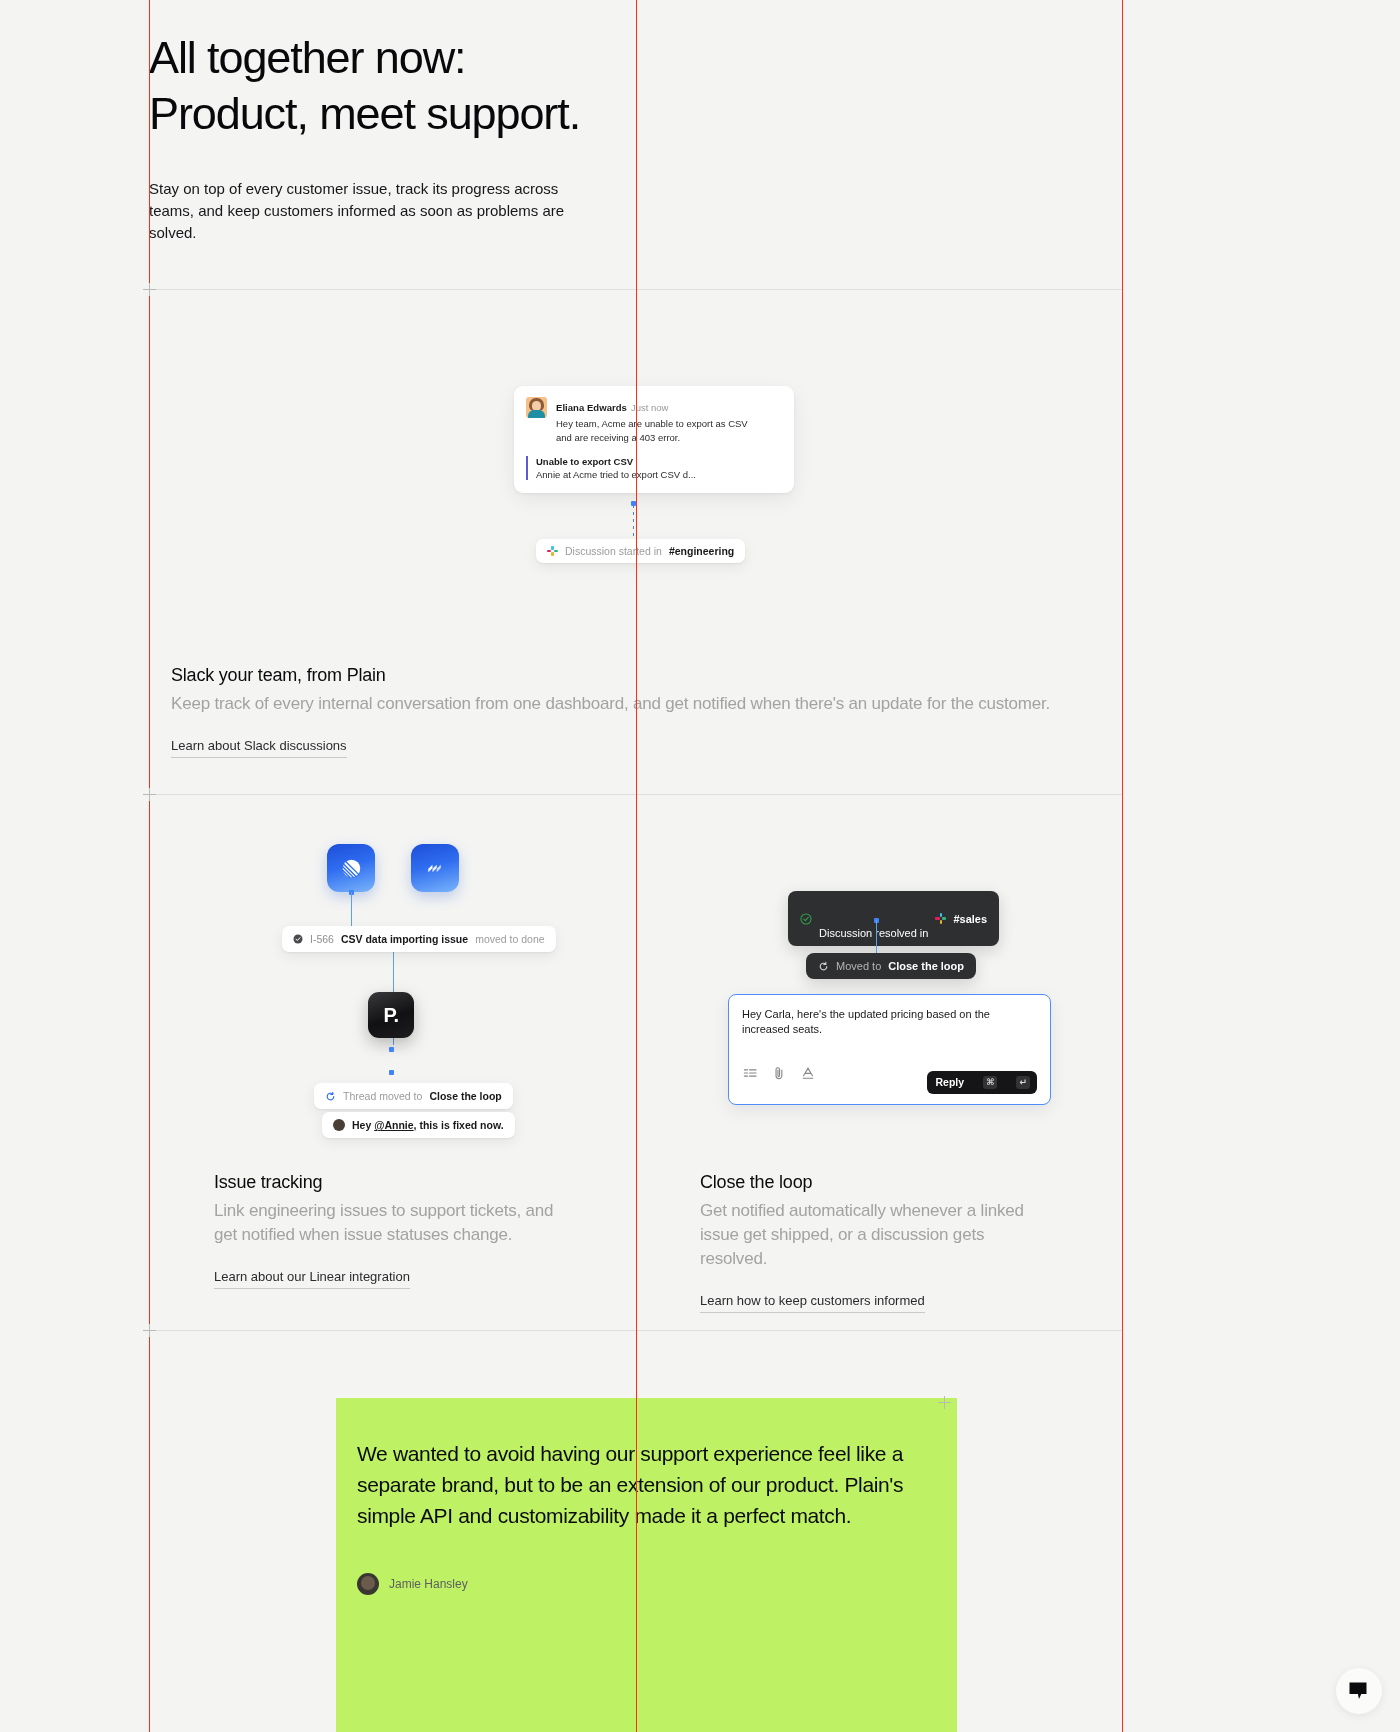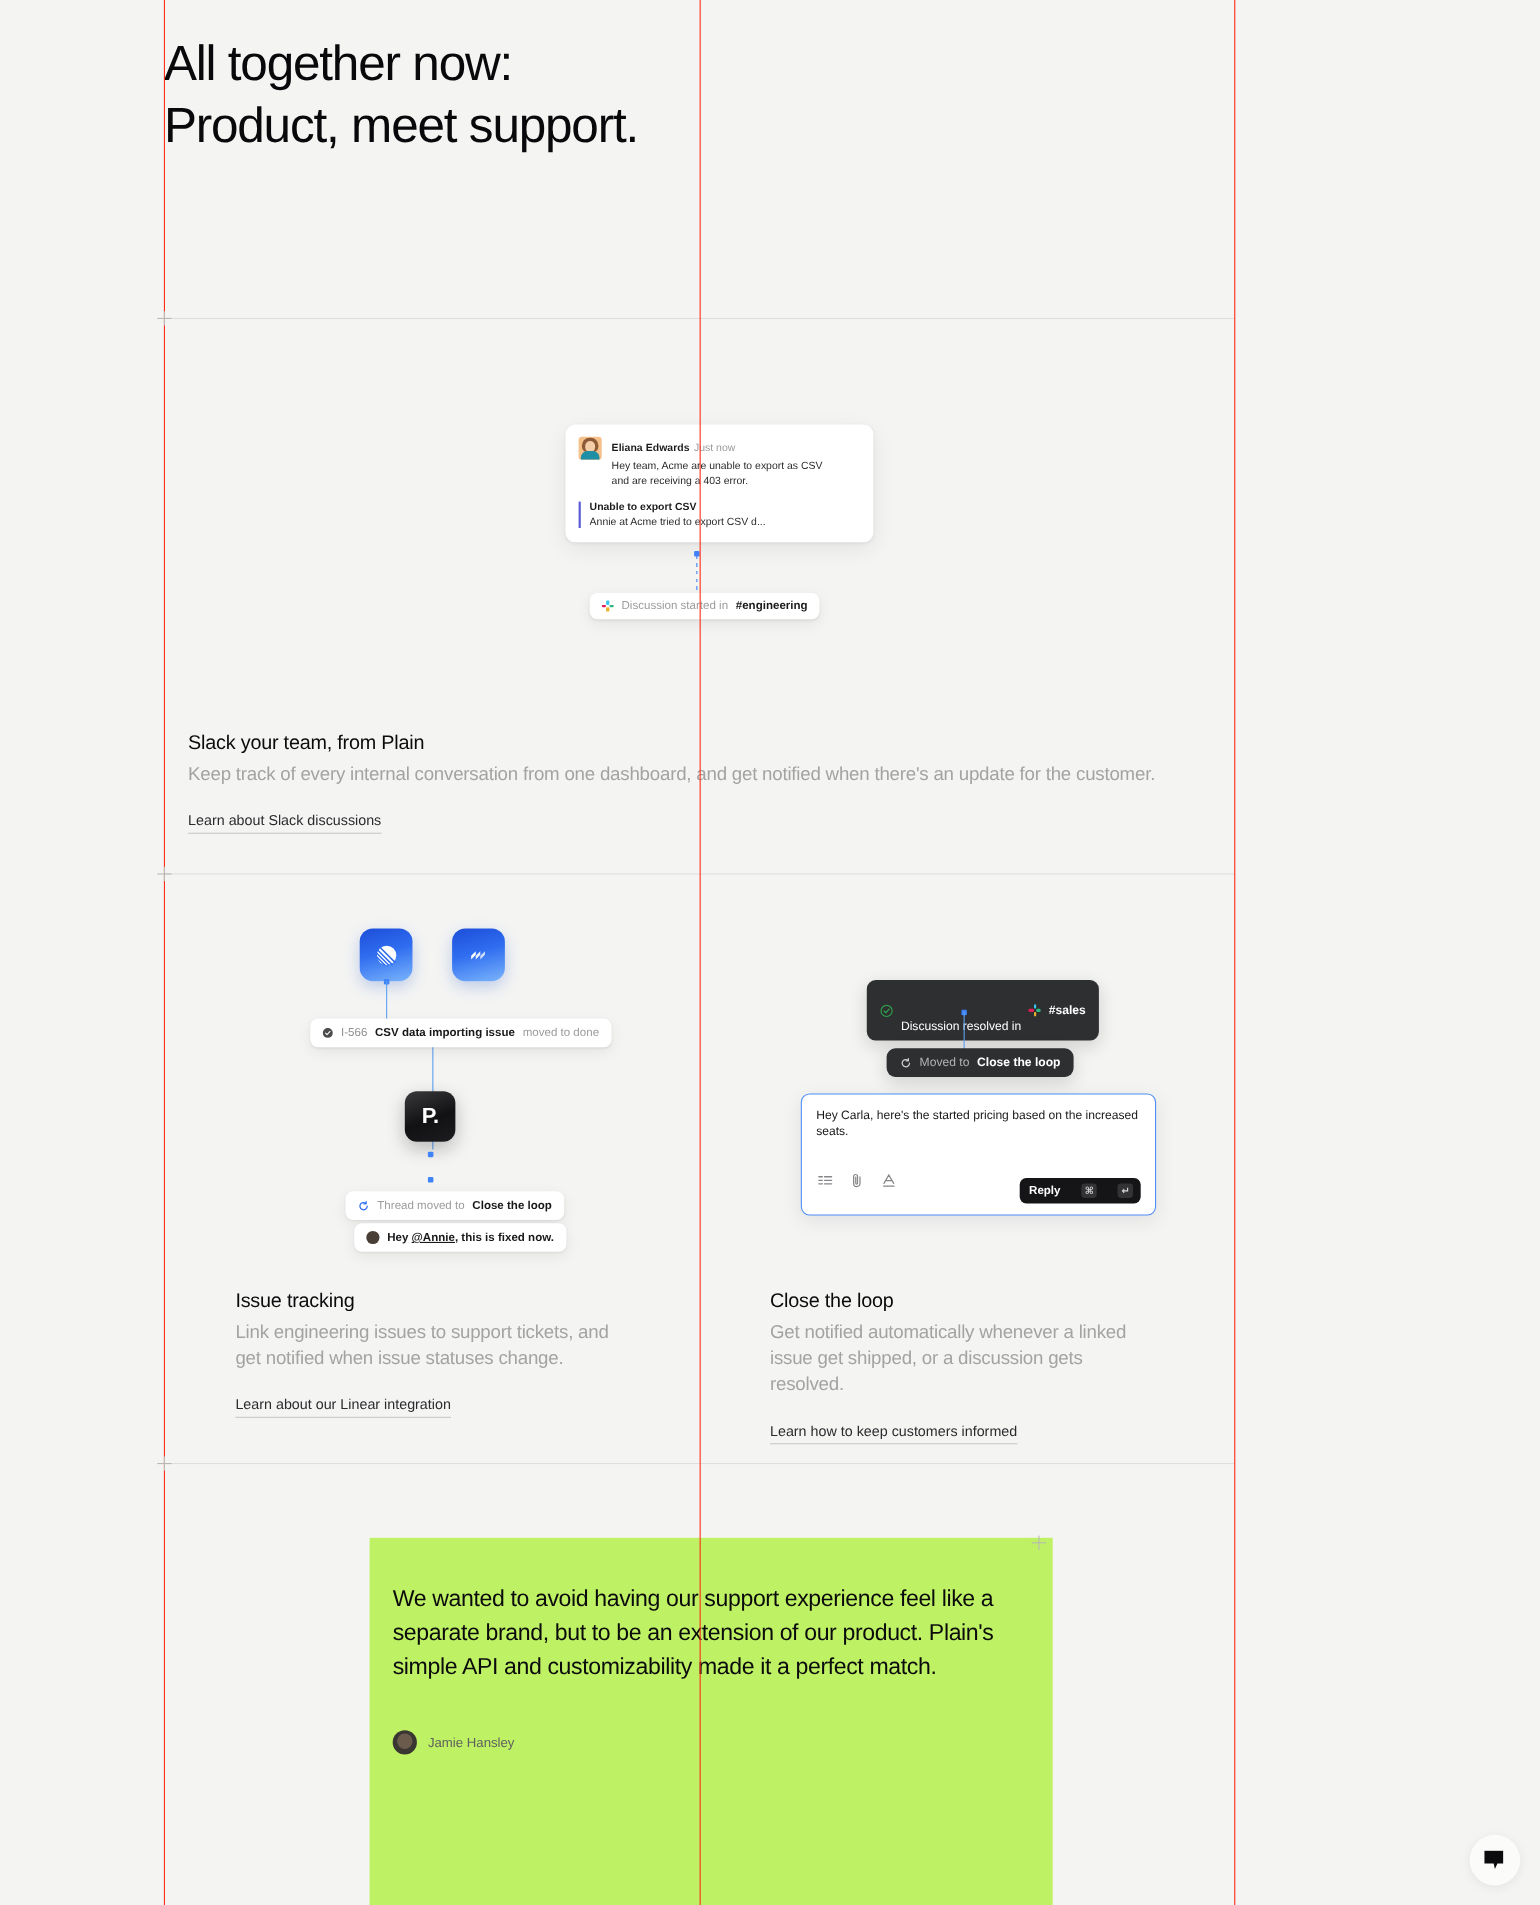--- a/index.html
+++ b/index.html
@@ -178,20 +178,21 @@
 <div class="tick" style="left:149px;top:289px;"></div>
 <div class="tick" style="left:149px;top:794px;"></div>
 <div class="tick" style="left:149px;top:1330px;"></div>
 <div class="tick" style="left:944px;top:1402px;"></div>
 
 <div class="hero">
   <h1>
     <span>All together now:</span><br>
     <span>Product, meet support.</span>
   </h1>
+  <p>Stay on top of every customer issue, track its progress across teams, and keep customers informed as soon as problems are solved.</p>
 </div>
 
 <div class="slack-illustration">
 
   <div class="slack-card">
     <div class="slack-row">
       <div class="avatar-img">
         <div class="hair-b"></div>
           <div class="face"></div>
           <div class="body"></div>
@@ -313,21 +314,21 @@
   <div class="dark-pill" style="left:170px;top:158px;">
     <svg width="11" height="11" viewBox="0 0 20 20" aria-hidden="true">
       <path d="M16 10a6 6 0 1 1-2.2-4.6" stroke="#cfcfcf" stroke-width="2.1" fill="none" stroke-linecap="round"></path>
       <path d="M14.2 2.5 L14.2 6.2 L10.6 6.2" stroke="#cfcfcf" stroke-width="2.1" fill="none" stroke-linecap="round" stroke-linejoin="round"></path>
     </svg>
     <span>Moved to</span>
     <b>Close the loop</b>
   </div>
 
   <div class="composer">
-    <div class="composer-text">Hey Carla, here's the started pricing based on the increased seats.</div>
+    <div class="composer-text">Hey Carla, here's the updated pricing based on the increased seats.</div>
     <div class="composer-bar">
       <svg class="cbtn" viewBox="0 0 20 20">
         <path d="M3 6h4M3 10h4M3 14h4M9.5 6h8M9.5 10h8M9.5 14h8" stroke="#3d3d40" stroke-width="1.5" stroke-linecap="round" fill="none"></path>
       </svg>
       <svg class="cbtn" viewBox="0 0 20 20">
         <path d="M13.5 6.2v7.3a3.6 3.6 0 0 1-7.2 0V5.6a2.2 2.2 0 0 1 4.4 0v7.8a1 1 0 0 1-2 0V6.4" stroke="#3d3d40" stroke-width="1.4" fill="none" stroke-linecap="round"></path>
       </svg>
       <svg class="cbtn" viewBox="0 0 20 20">
         <path d="M4.5 13.5 L10 4 L15.5 13.5 M6.6 10.4h6.8" stroke="#3d3d40" stroke-width="1.4" fill="none" stroke-linecap="round"></path>
         <path d="M4 16.6h12" stroke="#3d3d40" stroke-width="1.4" stroke-linecap="round"></path>

